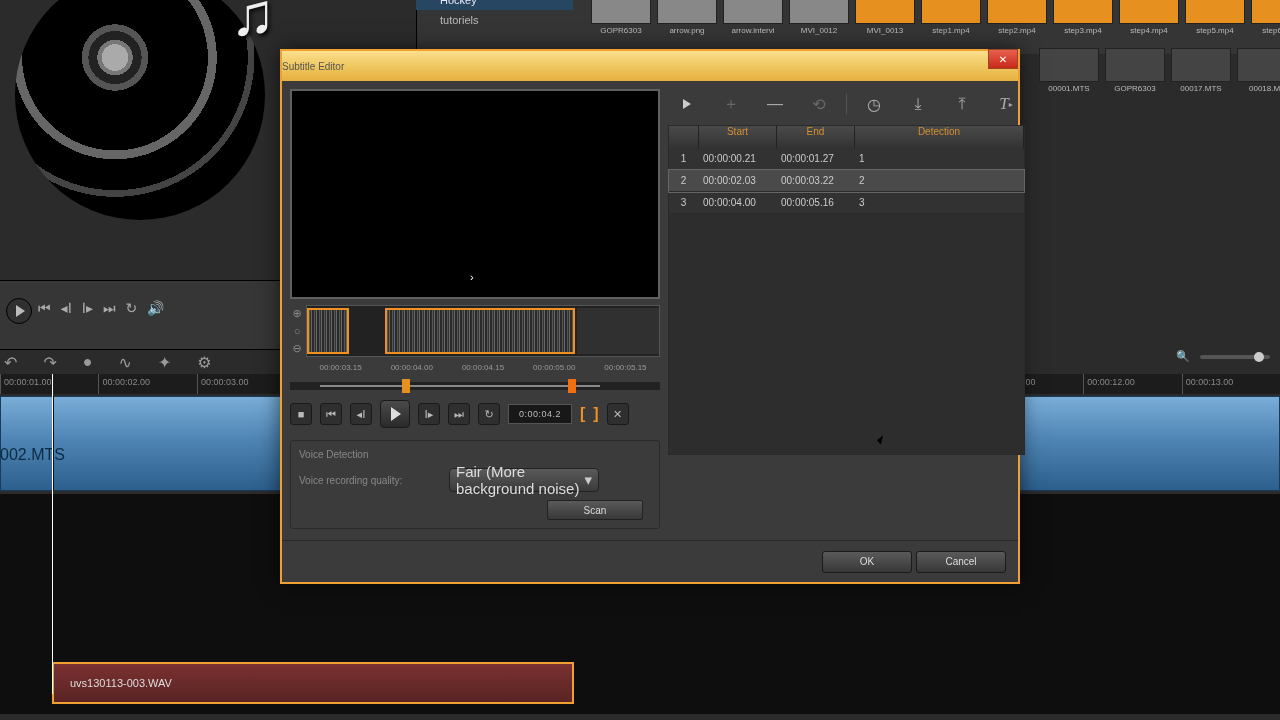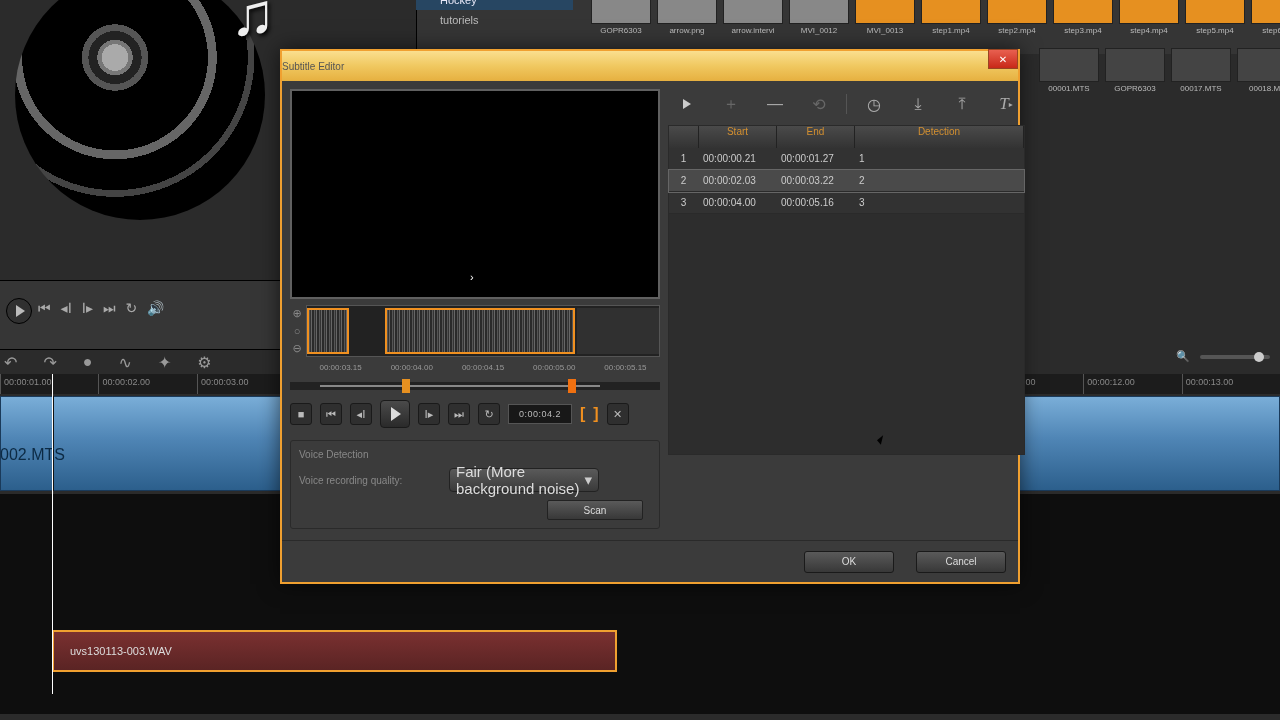--- a/index.html
+++ b/index.html
@@ -12,21 +12,21 @@
 .bg-play{position:absolute;left:6px;top:298px;width:26px;height:26px;border-radius:50%;border:1px solid #000;background:#303030;display:flex;align-items:center;justify-content:center}
 .bg-play::before{content:"";border-left:9px solid #bbb;border-top:6px solid transparent;border-bottom:6px solid transparent;margin-left:2px}
 .bg-transport{position:absolute;left:38px;top:300px;display:flex;gap:10px;color:#aaa;font-size:14px}
 .bg-toolbar2{position:absolute;left:4px;top:350px;height:24px;display:flex;gap:26px;color:#999;align-items:center;font-size:16px}
 .bg-ruler{position:absolute;left:0;top:374px;right:0;height:20px;background:#1c1c1c;display:flex;font-size:9px;color:#888}
 .bg-ruler span{width:100px;border-left:1px solid #555;padding-left:3px;padding-top:3px;white-space:nowrap}
 .bg-track1{position:absolute;left:0;top:396px;right:0;height:95px;background:linear-gradient(#7aaed8,#4f85b5 45%,#2c5f8c);border:1px solid #1a3a5a}
 .bg-track1-gap{position:absolute;left:52px;top:396px;width:2px;height:95px;background:#111}
 .bg-track1-label{position:absolute;left:0;top:446px;color:#0c2a44;font-size:16px}
 .bg-track2{position:absolute;left:0;top:494px;right:0;height:220px;background:#0e0e0e}
-.bg-audio-clip{position:absolute;left:52px;top:630px;width:565px;height:42px;background:linear-gradient(#7a3030,#5a2424);border:2px solid #f0a030;color:#ddd;display:flex;align-items:center;padding-left:16px;font-size:11px}
+.bg-audio-clip{position:absolute;left:52px;top:662px;width:522px;height:42px;background:linear-gradient(#7a3030,#5a2424);border:2px solid #f0a030;color:#ddd;display:flex;align-items:center;padding-left:16px;font-size:11px}
 .bg-playhead{position:absolute;left:52px;top:374px;width:1px;height:320px;background:#fff}
 
 .bg-lib{position:absolute;left:416px;top:-16px;right:0;height:70px;background:#353535;border-left:1px solid #000}
 .bg-lib-side{position:absolute;left:416px;top:-16px;width:157px;height:66px;padding-top:6px}
 .bg-lib-item{height:20px;display:flex;align-items:center;padding:0 8px 0 24px;color:#bbb;font-size:11px}
 .bg-lib-item.sel{background:#274662;color:#e8e8f8}
 .bg-thumbs{position:absolute;left:590px;top:-10px;display:flex;gap:4px}
 .thumb{width:62px;height:46px;display:flex;flex-direction:column;align-items:center;gap:2px}
 .thumb-box{width:60px;height:34px;background:#e69020;border:1px solid #222}
 .thumb-box.vid{background:#888}
@@ -74,21 +74,21 @@
 .tool.sep{width:1px;height:20px;background:#555;margin:0 -4px}
 .grid{flex:0 0 auto;border:1px solid #2a2a2a;background:#323232;display:flex;flex-direction:column}
 .ghead{display:flex;height:22px;background:linear-gradient(#4a4a4a,#333);font-size:10px;color:#d49030;}
 .ghead div{text-align:center;border-right:1px solid #222}
 .c-idx{width:30px}.c-start{width:78px}.c-end{width:78px}.c-sub{flex:1}
 .grow{display:flex;height:22px;align-items:center;border-bottom:1px solid #2a2a2a;color:#ccc;font-size:10px}
 .grow.sel{background:#4a4a4a;outline:1px solid #666}
 .grow div{border-right:1px solid transparent;padding:0 4px}
 .grow .c-idx{text-align:center}
 .grid-empty{height:240px;background:#2d2d2d}
-.footer{height:42px;display:flex;align-items:center;justify-content:flex-end;gap:22px;padding:0 12px;background:#3b3b3b;border-top:1px solid #2a2a2a}
+.footer{height:42px;display:flex;align-items:center;justify-content:flex-end;gap:4px;padding:0 12px;background:#3b3b3b;border-top:1px solid #2a2a2a}
 .btn{width:90px;height:22px;background:linear-gradient(#5a5a5a,#383838);border:1px solid #1a1a1a;border-radius:3px;display:flex;align-items:center;justify-content:center;color:#ddd;font-size:10px}
 .cursor-arrow{position:absolute;left:596px;top:386px;width:10px;height:14px;pointer-events:none}
 .cursor-arrow::before{content:"";position:absolute;border-left:8px solid #000;border-bottom:6px solid transparent;border-top:0;transform:rotate(-40deg)}
 svg{display:block}
 </style>
 </head>
 <body>
 
 <div class="bg">
   <div class="bg-speaker"></div>

